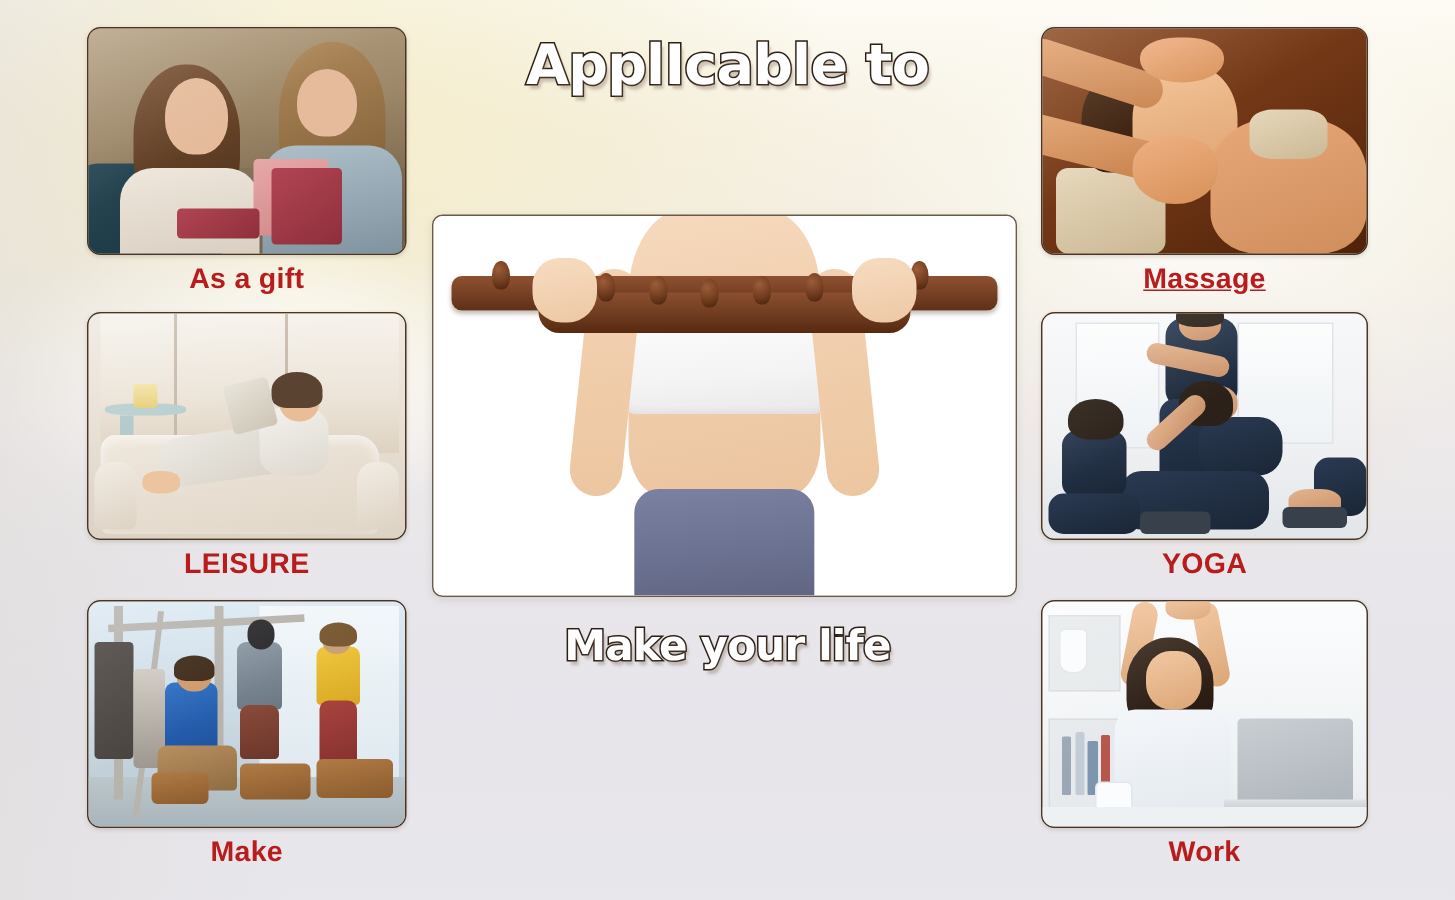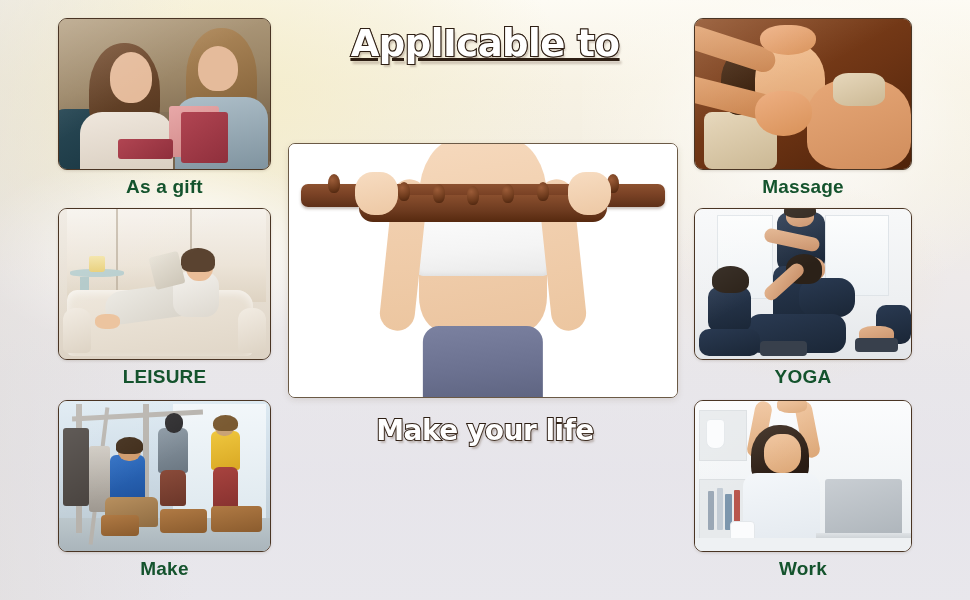--- a/index.html
+++ b/index.html
@@ -56,21 +56,21 @@
     border-radius:9px;
     overflow:hidden;
     background:#cfc6bb;
     box-shadow:0 1px 3px rgba(90,70,50,.18);
   }
   .panel .photo { position:absolute; inset:0; overflow:hidden; }
 
   .cap {
     position:absolute; z-index:4;
     text-align:center;
-    color:#14532d;
+    color:#b91c1c;
     font-weight:700;
     font-size:19px;
     letter-spacing:.2px;
     white-space:nowrap;
   }
 
   
   #center-card {
     position:absolute; left:288px; top:143px; width:390px; height:255px;
     z-index:3;
@@ -92,21 +92,20 @@
     -webkit-text-stroke:2px #2e1f14;
     paint-order:stroke fill;
     text-shadow:
       0 0 1px #2e1f14,
       2px 3px 2px rgba(120,100,85,.35);
     line-height:1.06;
   }
   #headline-top {
     left:240px; top:24px; width:490px;
     font-size:37px;
-    text-decoration:underline;
   }
   #headline-bottom {
     left:230px; top:416px; width:510px;
     font-size:28px;
   }
 
   
   .sc { position:absolute; inset:0; }
 
   
@@ -386,21 +385,21 @@
 
       <div class="ms-arm" style="left:-6%; top:12%; width:44%; height:16%; transform:rotate(18deg);"></div>
       <div class="ms-hand" style="left:30%; top:4%; width:26%; height:20%;"></div>
       <div class="ms-arm" style="left:-8%; top:44%; width:46%; height:17%; transform:rotate(14deg);"></div>
       <div class="ms-hand" style="left:28%; top:48%; width:26%; height:30%;"></div>
 
       <div class="glare"></div>
     </div>
   </div>
 </div>
-<div class="cap" style="left:694px; top:176px; width:218px;">Massage</div>
+<div class="cap" style="left:694px; top:176px; width:218px;text-decoration:underline;">Massage</div>
 
 <div class="panel" id="panel-yoga" style="left:694px; top:208px; width:218px; height:152px;">
   <div class="photo">
     <div class="sc yg-bg">
       <div class="yg-win" style="left:10%; top:4%; width:26%; height:56%;"></div>
       <div class="yg-win" style="left:60%; top:4%; width:30%; height:54%;"></div>
 
       <div class="yg-body" style="left:38%; top:2%; width:22%; height:40%; border-radius:12px;"></div>
       <div class="yg-skin" style="left:42%; top:-2%; width:13%; height:14%; border-radius:46%;"></div>
       <div class="yg-hair" style="left:41%; top:-4%; width:15%; height:10%;"></div>

